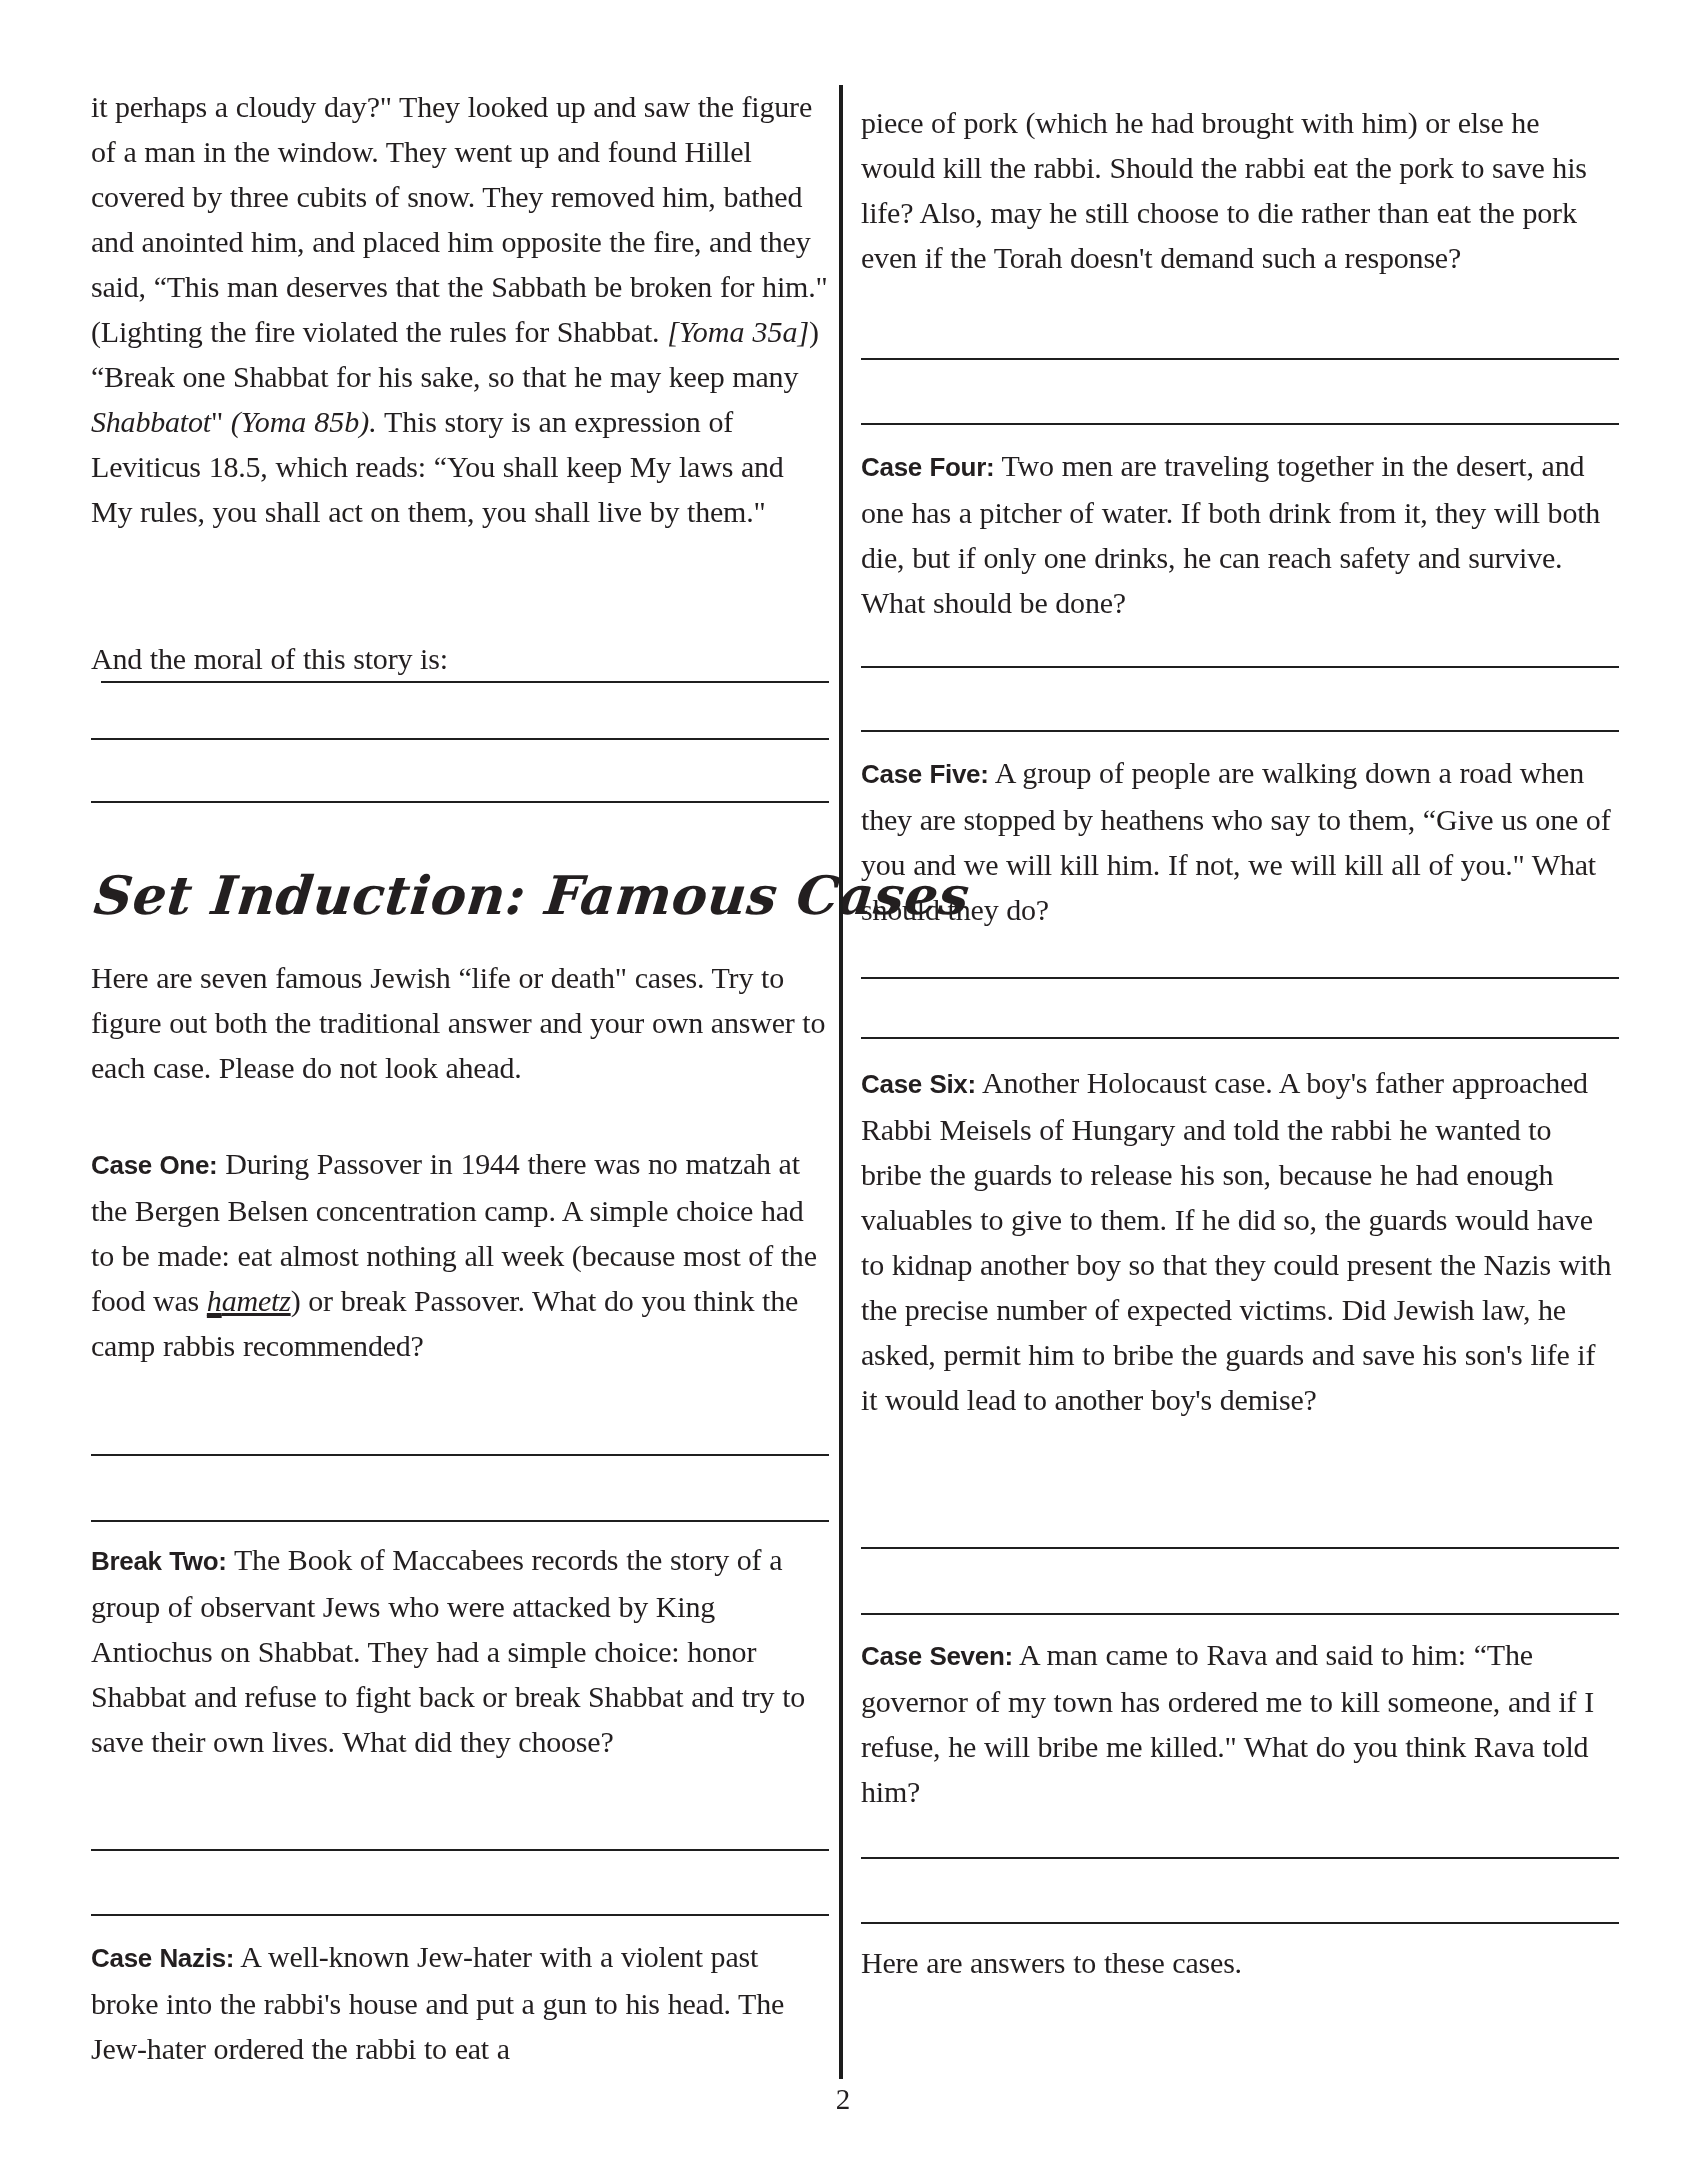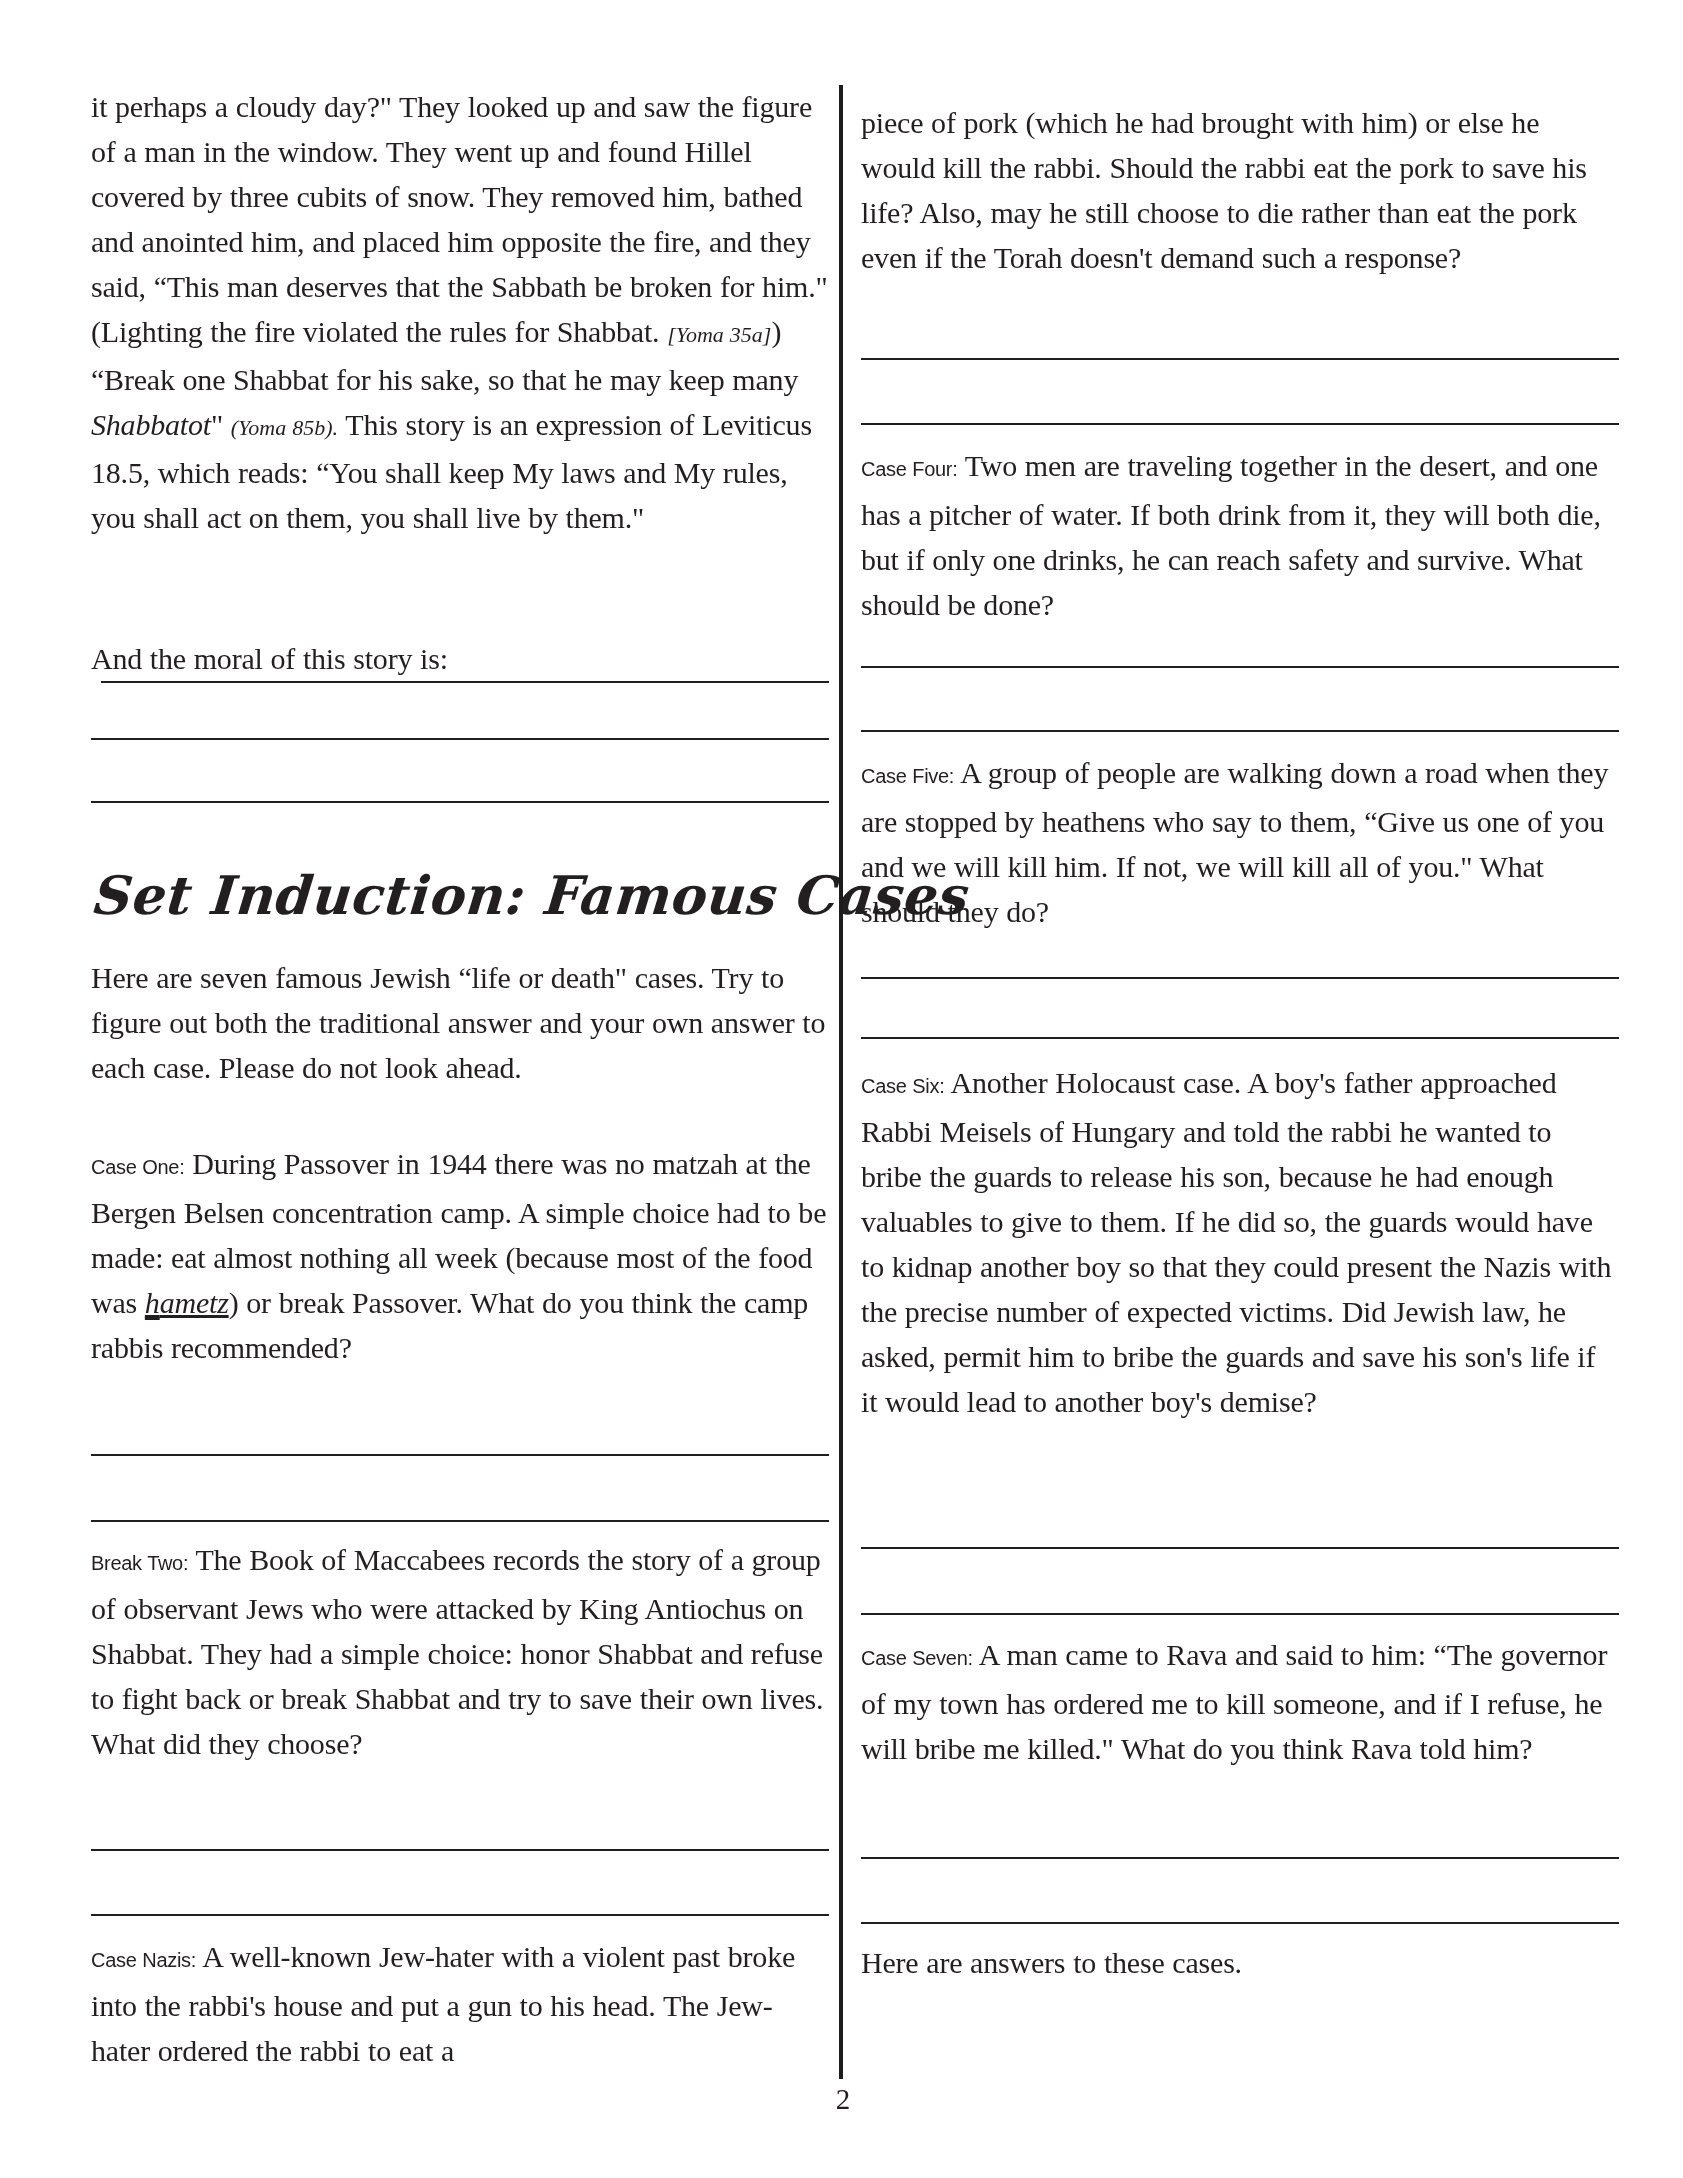--- a/index.html
+++ b/index.html
@@ -10,23 +10,23 @@
   .col { position:absolute; top:0; height:2178px; }
   .col-left  { left:91px;  width:738px; }
   .col-right { left:861px; width:758px; }
   .block {
     position:absolute; left:0; right:0;
     font-size:30px; line-height:45px; letter-spacing:-0.2px;
     text-align:left; word-spacing:0.5px;
   }
   .case-label {
     font-family:"Liberation Sans", sans-serif;
-    font-weight:400; font-size:20px; letter-spacing:-0.3px;
+    font-weight:700; font-size:26px; letter-spacing:-0.3px;
   }
-  .cite { font-size:22px; font-style:italic; letter-spacing:0; }
+  .cite { font-size:30px; font-style:italic; letter-spacing:0; }
   .ital { font-style:italic;text-align:right; }
   .term { font-style:italic;text-decoration:underline; }
   .term .uletter { text-decoration:underline; text-underline-offset:4px; }
   .rule {
     position:absolute; left:0; right:0; height:0;
     border-top:2.4px solid #1f1f1f;
   }
   .heading {
     font-family:"DejaVu Serif", serif;
     font-style:italic; font-weight:700;

